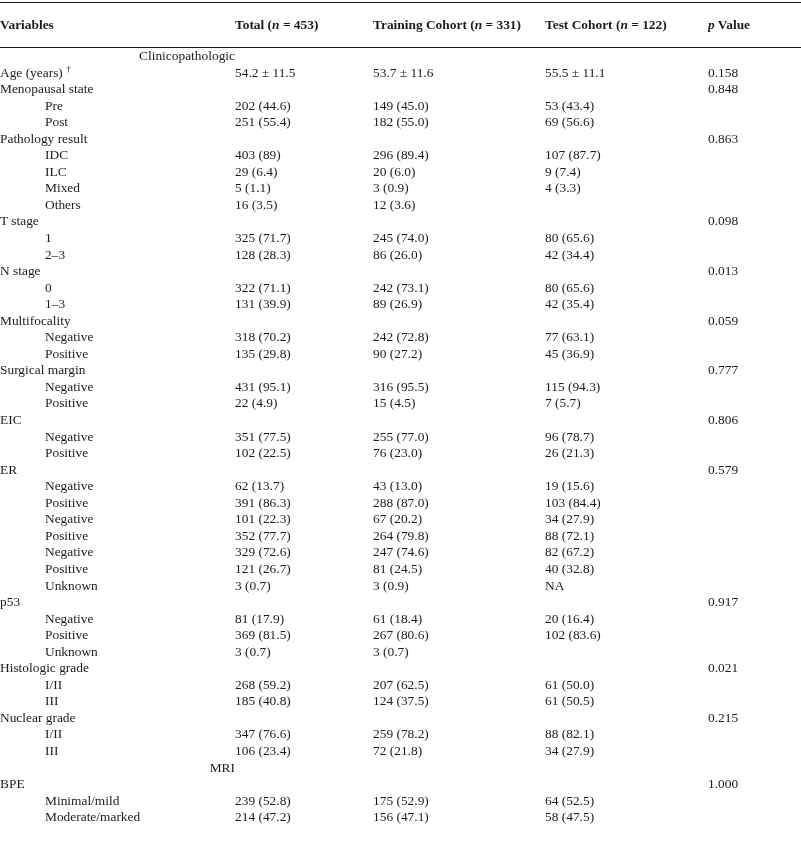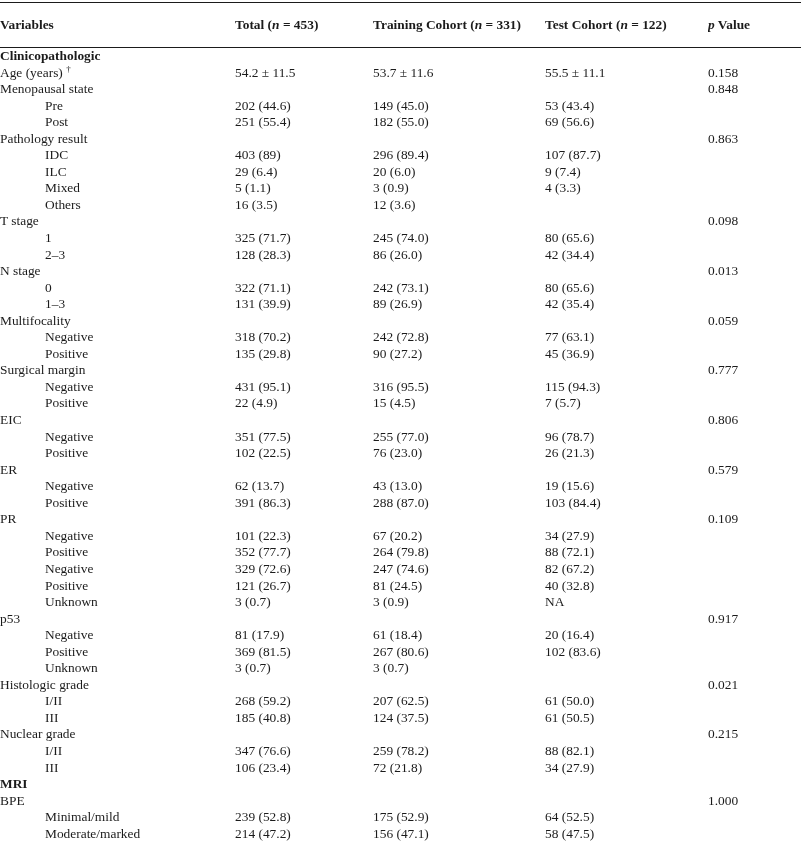--- a/index.html
+++ b/index.html
@@ -28,21 +28,21 @@
     line-height: 16.55px;
   }
   thead th {
     height: 45px;
     font-weight: bold;
     border-bottom: 1.2px solid #1b1b1b;
   }
   tbody td { height: 16.55px; }
   .col-var { padding-left: 25px; }
   td.col-var.indent { padding-left: 45px; }
-  tr.section td { font-weight: bold; }
+  tr.section td { font-weight: normal; text-align: right; }
   sup.dagger {
     font-size: 9px;
     vertical-align: super;
     line-height: 0;
   }
   i { font-style: italic; }
 </style>
 </head>
 <body>
 
@@ -254,27 +254,20 @@
         <td></td>
       </tr>
       <tr>
         <td class="col-var indent">Positive</td>
         <td>391 (86.3)</td>
         <td>288 (87.0)</td>
         <td>103 (84.4)</td>
         <td></td>
       </tr>
       <tr>
-        <td class="col-var">PR</td>
-        <td></td>
-        <td></td>
-        <td></td>
-        <td>0.109</td>
-      </tr>
-      <tr>
         <td class="col-var indent">Negative</td>
         <td>101 (22.3)</td>
         <td>67 (20.2)</td>
         <td>34 (27.9)</td>
         <td></td>
       </tr>
       <tr>
         <td class="col-var indent">Positive</td>
         <td>352 (77.7)</td>
         <td>264 (79.8)</td>

